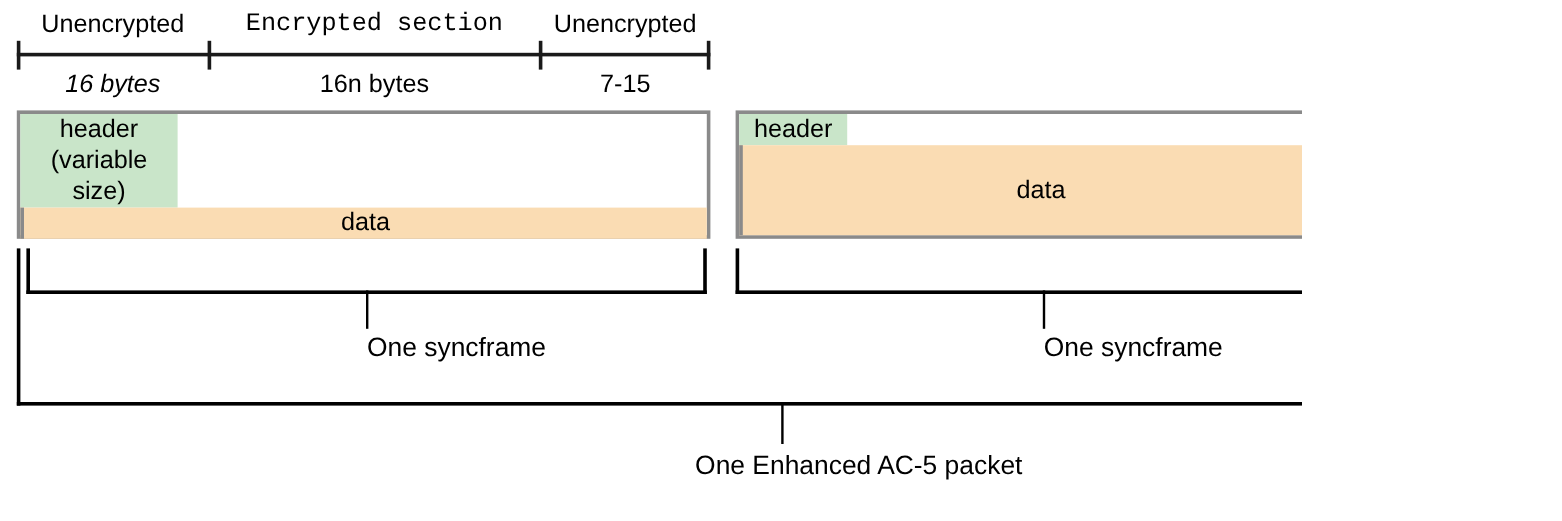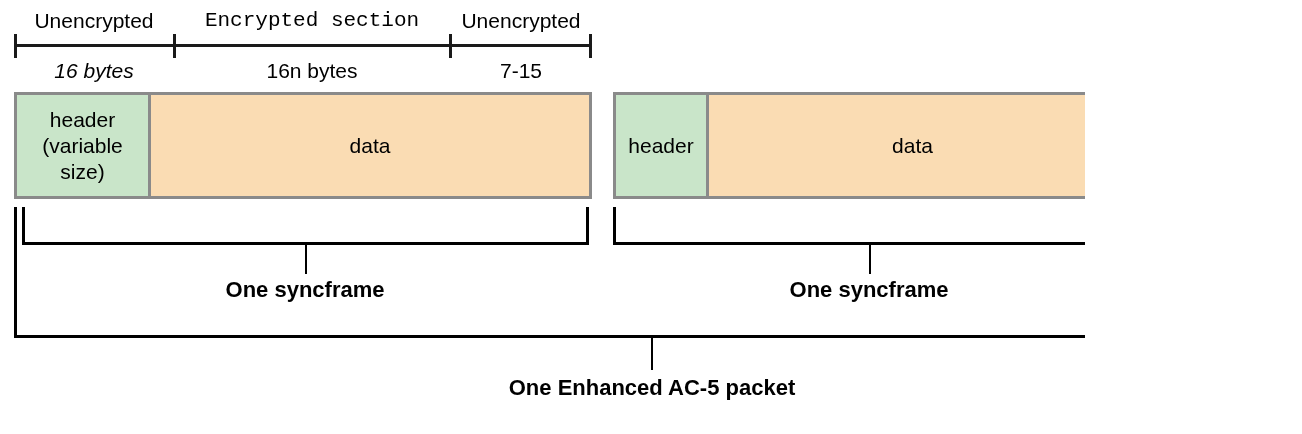--- a/index.html
+++ b/index.html
@@ -39,21 +39,21 @@
     white-space: nowrap;
     color: #000;
   }
 
   
   .blk {
     position: absolute;
     box-sizing: border-box;
     border: 3px solid #8a8a8a;
     display: flex;
-    flex-direction: row;
+    flex-direction: column;
     background: #ffffff;
   }
   .seg {
     box-sizing: border-box;
     display: flex;
     align-items: center;
     justify-content: center;
     text-align: center;
     font-size: 21px;
     line-height: 26px;
@@ -90,26 +90,25 @@
     height: 3px;
     background: #000;
   }
   .stem {
     position: absolute;
     width: 2px;
     background: #000;
   }
   .caption {
     position: absolute;
-    text-align: center;
+    text-align: right;
     font-size: 22px;
     line-height: 27px;
     white-space: nowrap;
     color: #000;
-    font-weight: bold;
   }
 </style>
 </head>
 <body>
 
 <div id="stage">
 
   <div>
 
     <div class="ruler-label" style="left:14px; top:8px; width:160px;">Unencrypted</div>

